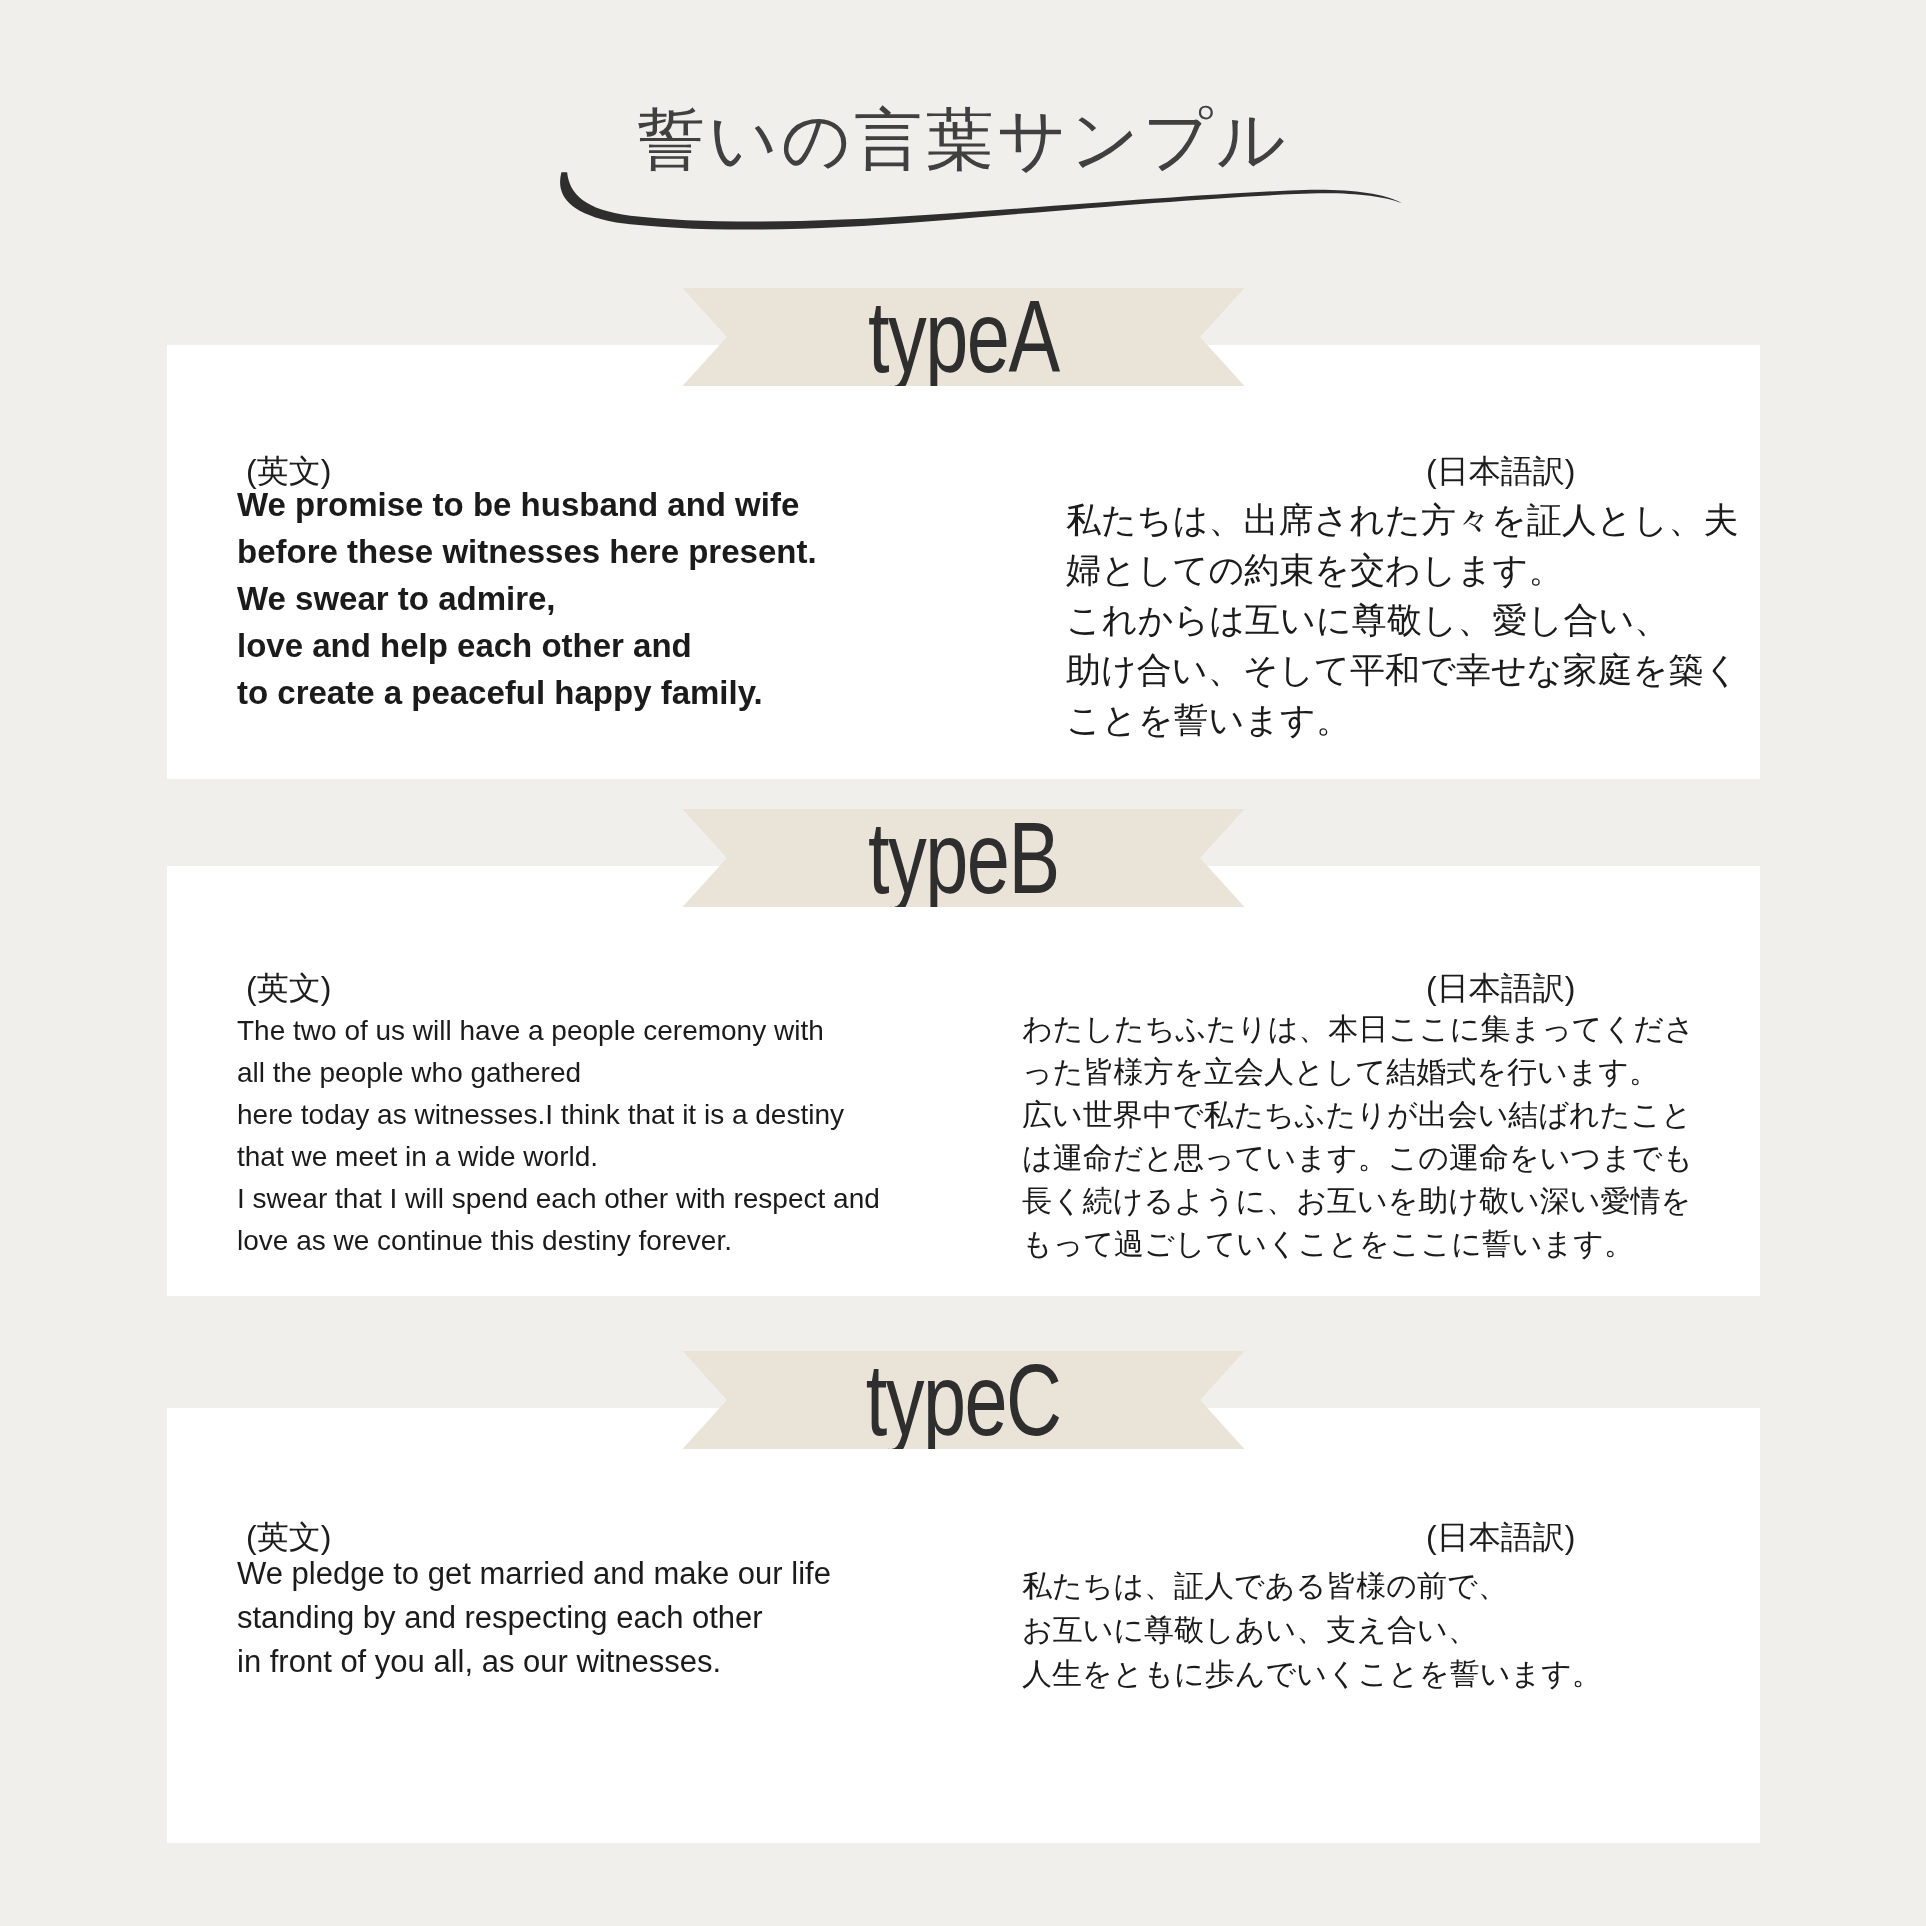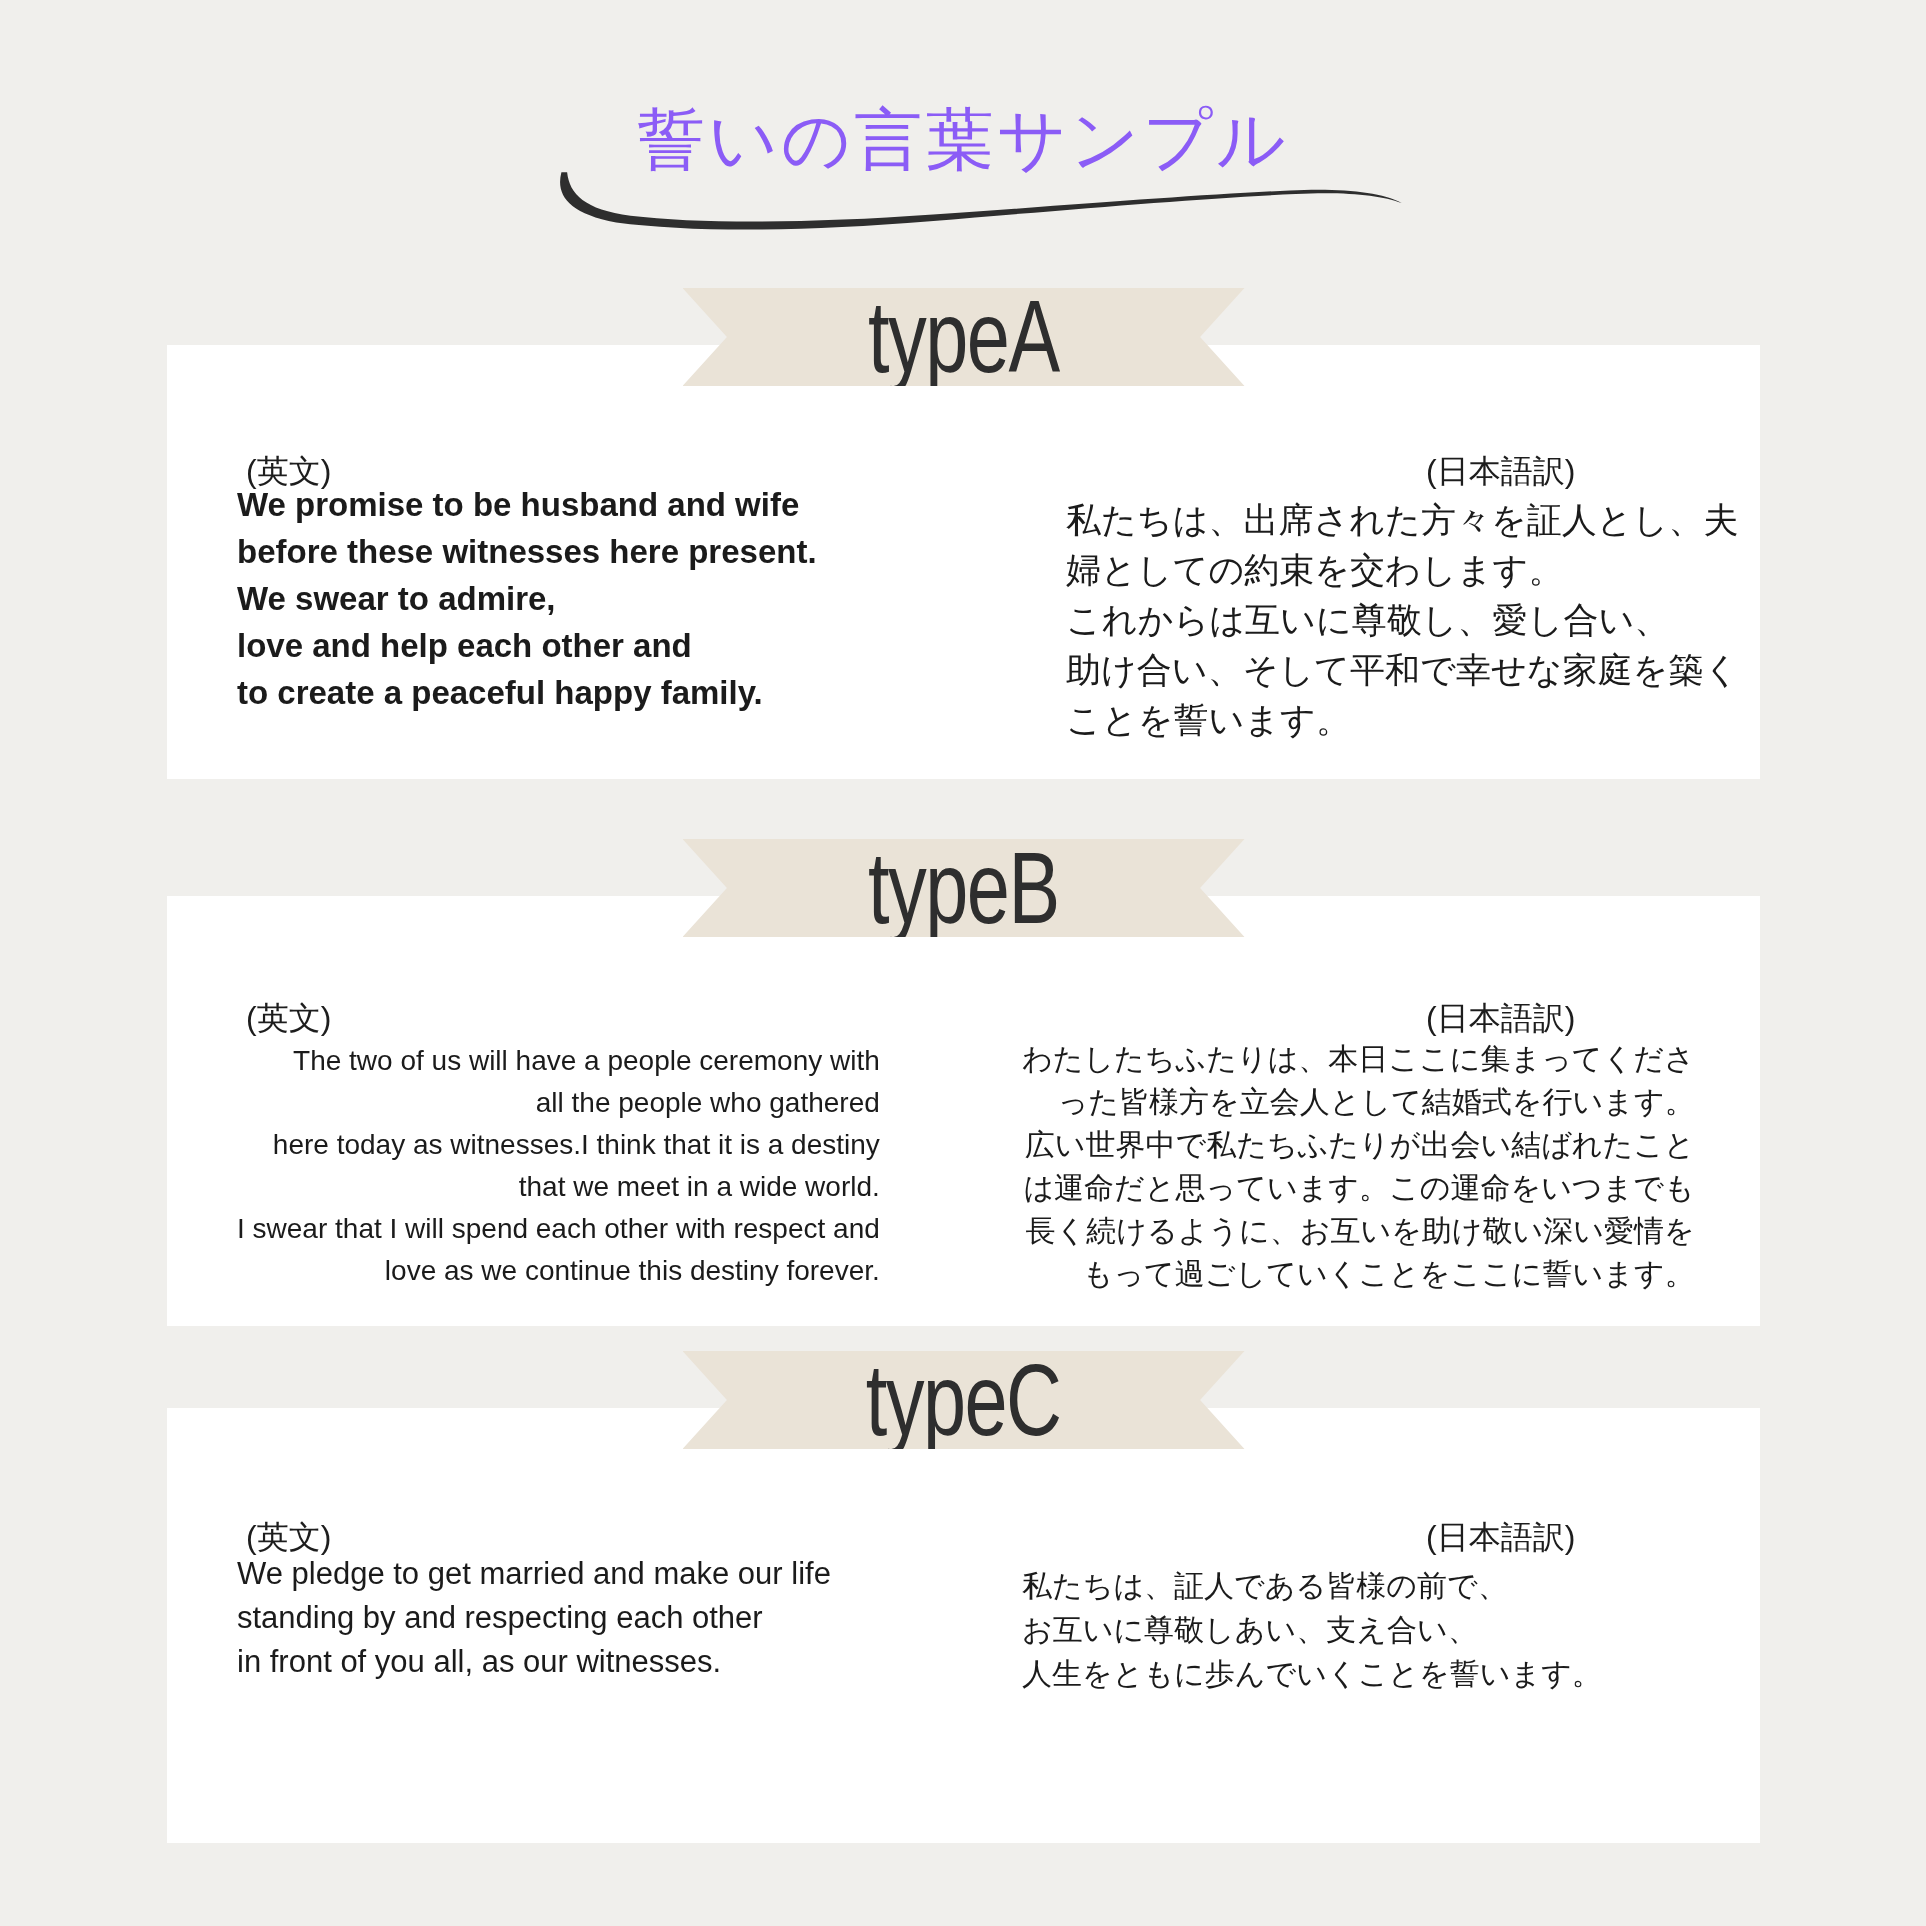--- a/index.html
+++ b/index.html
@@ -17,37 +17,37 @@
   .page-title{
     position:absolute;
     top:106px;left:0;width:100%;
     margin:0;
     text-align:center;
     font-family:"Liberation Serif","DejaVu Serif",serif;
     font-weight:400;
     font-size:68px;
     letter-spacing:0.05em;
     line-height:1;
-    color:#8b5cf6;
+    color:#404040;
   }
   .swoosh{
     position:absolute;
     top:171px;left:542px;
     width:862px;height:63px;
   }
   .swoosh path{fill:#2e2e2e;}
 
   
   .card{
     position:absolute;
     left:167px;width:1593px;
     background:#ffffff;
   }
   .card-a{top:345px;height:434px;}
-  .card-b{top:896px;height:430px;text-align:right;}
+  .card-b{top:866px;height:430px;}
   .card-c{top:1408px;height:435px;}
 
   
   .ribbon{
     position:absolute;
     top:-57px;left:50%;
     transform:translateX(-50%);
     width:562px;height:98px;
     background:#eae3d7;
     clip-path:polygon(0 0,100% 0,92.1% 50%,100% 100%,0 100%,7.9% 50%);

